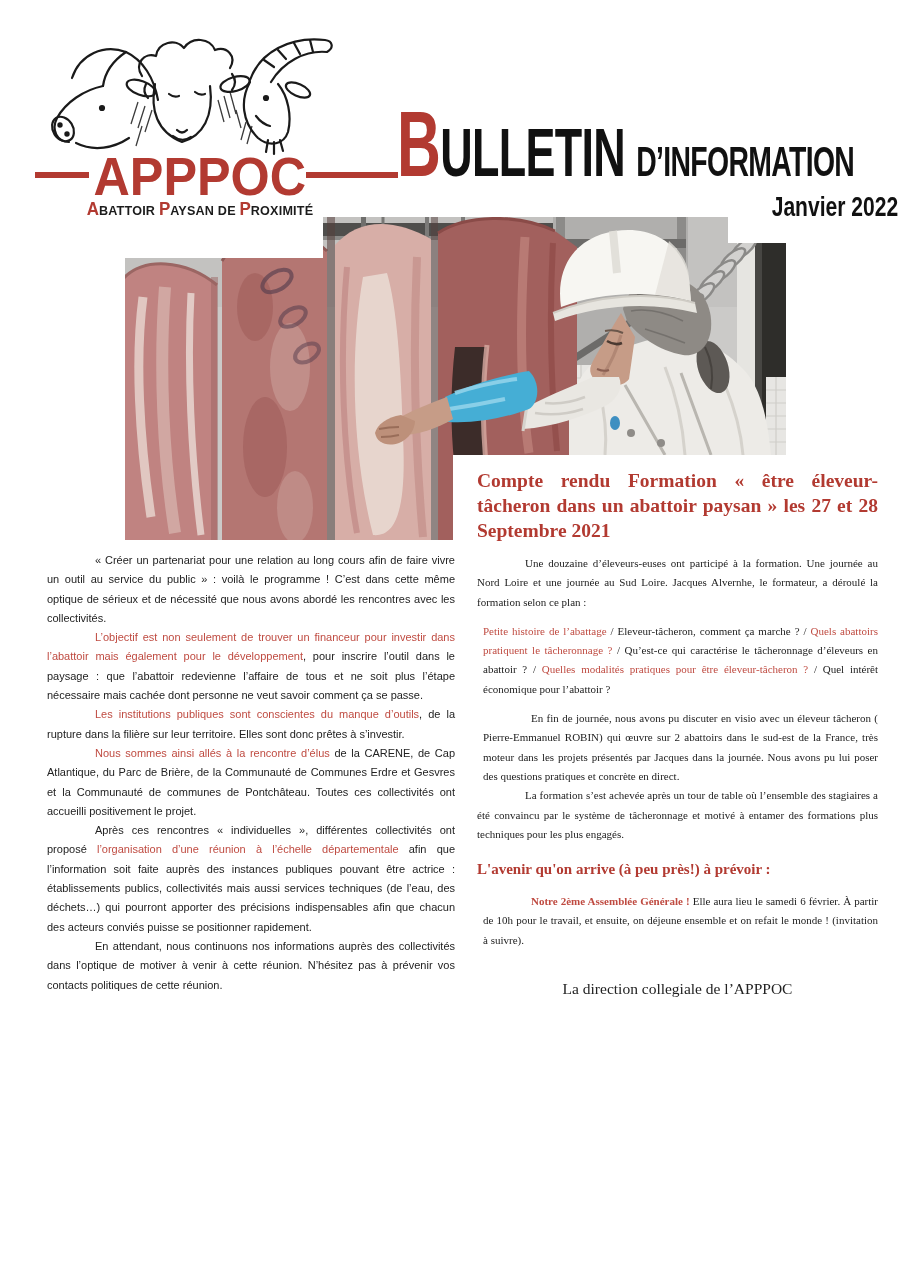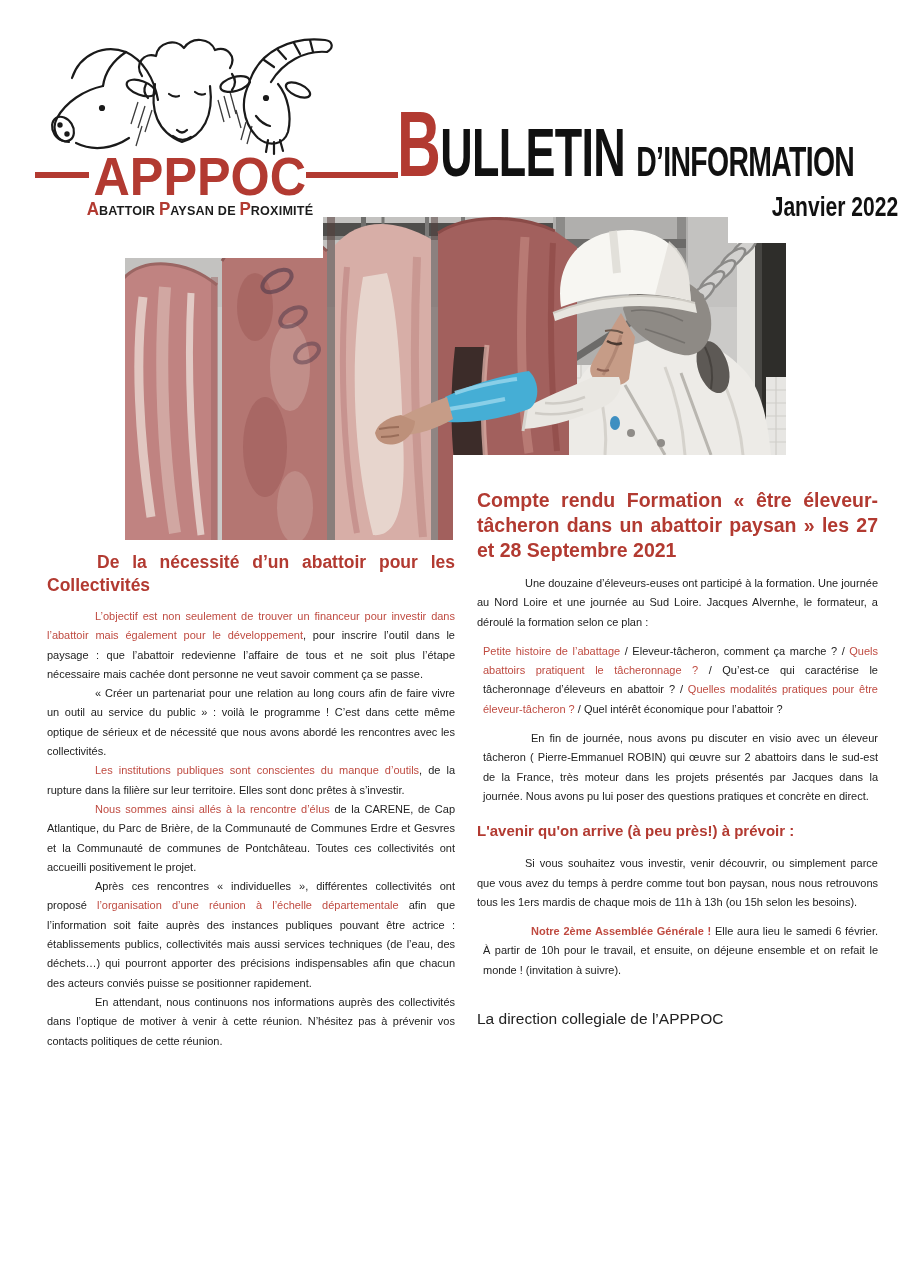--- a/index.html
+++ b/index.html
@@ -37,37 +37,37 @@
   .bulletin-title .run-b-sub{font-size:43px;margin-left:6px;}
   .issue-date{
     position:absolute;right:26px;top:192px;font-weight:bold;font-size:27px;color:#111;
     transform:scaleX(.78);transform-origin:right center;white-space:nowrap;
   }
   
   .photo{position:absolute;left:125px;top:217px;width:661px;height:323px;margin:0;z-index:1;}
   .photo svg{display:block;width:100%;height:100%;}
   
   .col-left{position:absolute;left:47px;top:551px;width:408px;z-index:2;}
-  .col-right{position:absolute;left:477px;top:488px;width:401px;z-index:3;}
+  .col-right{position:absolute;left:477px;top:468px;width:401px;z-index:3;font-family:Liberation Serif, serif;}
   .article-heading-left{
     margin:0 0 11px 0;font-size:17.5px;line-height:22.5px;font-weight:bold;
     color:var(--accent);text-indent:50px;text-align:justify;
   }
   .article-heading-right{
     margin:0 0 11px 0;font-size:19.5px;line-height:25px;font-weight:bold;
     color:var(--accent);text-align:justify;
   }
   .subheading{margin:14px 0 12px 0;font-size:15px;line-height:22px;font-weight:bold;color:var(--accent);}
   .para{margin:0;font-size:11px;line-height:19.3px;text-align:justify;color:var(--text);}
   .para.indent{text-indent:48px;}
   .para.gap{margin-top:10px;margin-left:6px;}
   .run-n{}
   .run-r{color:var(--accent-soft);}
   .run-rb{color:var(--accent-soft);font-weight:bold;}
-  .signature{margin:30px 0 0 0;text-align:left;font-size:15.5px;color:var(--text);}
+  .signature{margin:30px 0 0 0;text-align:center;font-size:15.5px;color:var(--text);}
 </style>
 </head>
 <body>
 
 <div class="page">
 
   <header>
 
     <div class="logo-art">
       <svg viewBox="0 0 300 132">
@@ -229,39 +229,38 @@
       <path d="M276,198 C262,200 252,208 250,216 C252,226 262,230 274,226 C284,222 290,212 290,204 Z" fill="#bd907a"></path>
       <path d="M254,212 q10,-2 20,-2 M256,220 q10,0 18,-2" stroke="#996d59" stroke-width="2" fill="none"></path>
 
       <rect x="-2" y="-2" width="200" height="43" fill="#ffffff"></rect>
       <rect x="603" y="-2" width="60" height="28" fill="#ffffff"></rect>
       <rect x="328" y="238" width="335" height="87" fill="#ffffff"></rect>
     </svg>
   </figure>
 
   <section class="col-left">
-    <h2 class="article-heading-left">De la nécessité d’un abattoir pour les Collectivités</h2>
     <div>
+        <p class="para indent"><span class="run-n">« Créer un partenariat pour une relation au long cours afin de faire vivre un outil au service du public » : voilà le programme ! C’est dans cette même optique de sérieux et de nécessité que nous avons abordé les rencontres avec les collectivités.</span></p>
         <p class="para indent"><span class="run-r">L’objectif est non seulement de trouver un financeur pour investir dans l’abattoir mais également pour le développement</span><span class="run-n">, pour inscrire l’outil dans le paysage : que l’abattoir redevienne l’affaire de tous et ne soit plus l’étape nécessaire mais cachée dont personne ne veut savoir comment ça se passe.</span></p>
-        <p class="para indent"><span class="run-n">« Créer un partenariat pour une relation au long cours afin de faire vivre un outil au service du public » : voilà le programme ! C’est dans cette même optique de sérieux et de nécessité que nous avons abordé les rencontres avec les collectivités.</span></p>
         <p class="para indent"><span class="run-r">Les institutions publiques sont conscientes du manque d’outils</span><span class="run-n">, de la rupture dans la filière sur leur territoire. Elles sont donc prêtes à s’investir.</span></p>
         <p class="para indent"><span class="run-r">Nous sommes ainsi allés à la rencontre d’élus</span><span class="run-n"> de la CARENE, de Cap Atlantique, du Parc de Brière, de la Communauté de Communes Erdre et Gesvres et la Communauté de communes de Pontchâteau. Toutes ces collectivités ont accueilli positivement le projet.</span></p>
         <p class="para indent"><span class="run-n">Après ces rencontres « individuelles », différentes collectivités ont proposé </span><span class="run-r">l’organisation d’une réunion à l’échelle départementale</span><span class="run-n"> afin que l’information soit faite auprès des instances publiques pouvant être actrice : établissements publics, collectivités mais aussi services techniques (de l’eau, des déchets…) qui pourront apporter des précisions indispensables afin que chacun des acteurs conviés puisse se positionner rapidement.</span></p>
         <p class="para indent"><span class="run-n">En attendant, nous continuons nos informations auprès des collectivités dans l’optique de motiver à venir à cette réunion. N’hésitez pas à prévenir vos contacts politiques de cette réunion.</span></p>
       </div>
   </section>
 
   <section class="col-right">
     <h2 class="article-heading-right">Compte rendu Formation « être éleveur-tâcheron dans un abattoir paysan » les 27 et 28 Septembre 2021</h2>
     <div>
         <p class="para indent"><span class="run-n">Une douzaine d’éleveurs-euses ont participé à la formation. Une journée au Nord Loire et une journée au Sud Loire. Jacques Alvernhe, le formateur, a déroulé la formation selon ce plan :</span></p>
         <p class="para gap"><span class="run-r">Petite histoire de l’abattage</span><span class="run-n"> / Eleveur-tâcheron, comment ça marche ? / </span><span class="run-r">Quels abattoirs pratiquent le tâcheronnage ?</span><span class="run-n"> / Qu’est-ce qui caractérise le tâcheronnage d’éleveurs en abattoir ? / </span><span class="run-r">Quelles modalités pratiques pour être éleveur-tâcheron ?</span><span class="run-n"> / Quel intérêt économique pour l’abattoir ?</span></p>
         <p class="para indent gap"><span class="run-n">En fin de journée, nous avons pu discuter en visio avec un éleveur tâcheron ( Pierre-Emmanuel ROBIN) qui œuvre sur 2 abattoirs dans le sud-est de la France, très moteur dans les projets présentés par Jacques dans la journée. Nous avons pu lui poser des questions pratiques et concrète en direct.</span></p>
+        <p class="para indent"><span class="run-n">La formation s’est achevée après un tour de table où l’ensemble des stagiaires a été convaincu par le système de tâcheronnage et motivé à entamer des formations plus techniques pour les plus engagés.</span></p>
       </div>
     <h3 class="subheading">L'avenir qu'on arrive (à peu près!) à prévoir :</h3>
     <div>
-        <p class="para indent"><span class="run-n">Si vous souhaitez vous investir, venir découvrir, ou simplement parce que vous avez du temps à perdre comme tout bon paysan, nous nous retrouvons tous les 1ers mardis de chaque mois de 11h à 13h (ou 15h selon les besoins).</span></p>
         <p class="para indent gap"><span class="run-rb">Notre 2ème Assemblée Générale !</span><span class="run-n"> Elle aura lieu le samedi 6 février. À partir de 10h pour le travail, et ensuite, on déjeune ensemble et on refait le monde ! (invitation à suivre).</span></p>
       </div>
     <p class="signature">La direction collegiale de l’APPPOC</p>
   </section>
 
 </div>
 
 </body></html>

